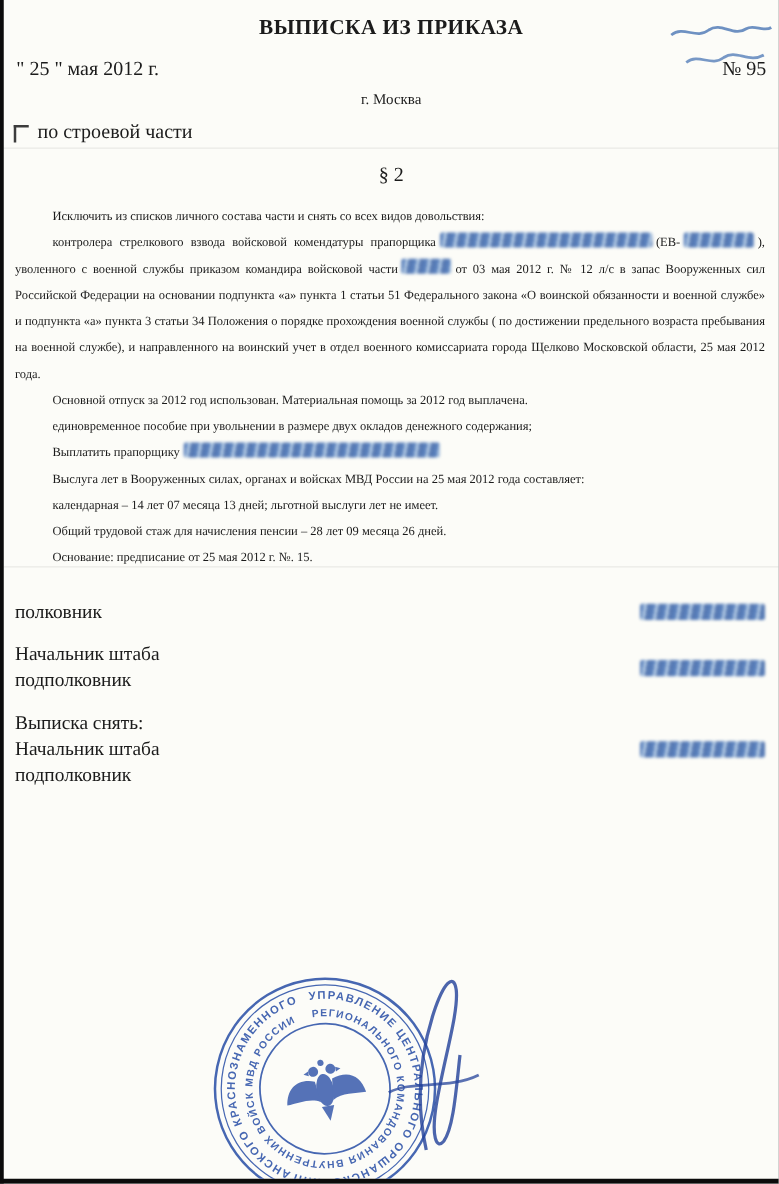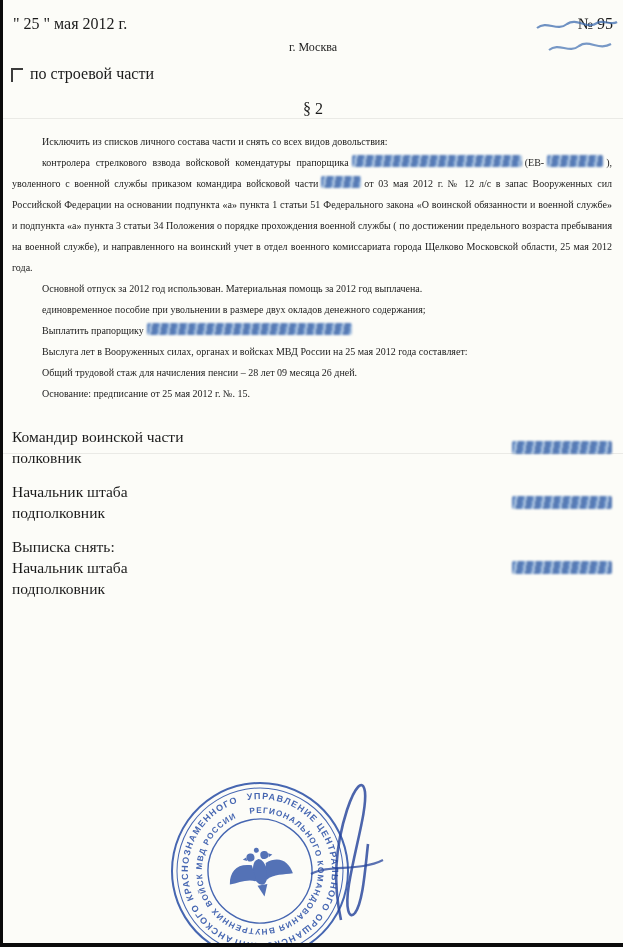--- a/index.html
+++ b/index.html
@@ -52,20 +52,21 @@
 <div class="page">
 
   <div class="crease" style="top:118px;"></div>
   <div class="crease" style="top:453px;"></div>
 
   <svg class="scribbles" width="88" height="52" viewBox="0 0 88 52">
     <path d="M4,14 C14,6 24,18 34,10 C44,3 54,16 64,9 C70,5 78,12 84,8" stroke="#3f6eb0" stroke-width="2.2" fill="none" opacity="0.75"></path>
     <path d="M16,36 C26,28 36,40 46,32 C56,25 66,37 78,30" stroke="#3f6eb0" stroke-width="2.2" fill="none" opacity="0.7"></path>
   </svg>
 
+  <div class="doc-title">ВЫПИСКА ИЗ ПРИКАЗА</div>
 
 
   <div class="meta-row">
     <span>" 25 " мая 2012 г.</span>
     <span>№ 95</span>
   </div>
 
   <div class="city">г. Москва</div>
 
   <div class="dept">
@@ -79,28 +80,28 @@
     <p><span>Исключить из списков личного состава части и снять со всех видов довольствия:</span></p>
     <p>
       <span>контролера стрелкового взвода войсковой комендатуры прапорщика</span><span class="redact w170"></span><span>(ЕВ-</span><span class="redact w56"></span><span>), уволенного с военной службы приказом командира войсковой части</span><span class="redact w40"></span><span>от 03 мая 2012 г. № 12 л/с в запас Вооруженных сил Российской Федерации на основании подпункта «а» пункта 1 статьи 51 Федерального закона «О воинской обязанности и военной службе» и подпункта «а» пункта 3 статьи 34 Положения о порядке прохождения военной службы ( по достижении предельного возраста пребывания на военной службе), и направленного на воинский учет в отдел военного комиссариата города Щелково Московской области, 25 мая 2012 года.</span>
     </p>
     <p><span>Основной отпуск за 2012 год использован. Материальная помощь за 2012 год выплачена.</span></p>
     <p><span>единовременное пособие при увольнении в размере двух окладов денежного содержания;</span></p>
     <p>
       <span>Выплатить прапорщику</span><span class="redact w205"></span>
     </p>
     <p><span>Выслуга лет в Вооруженных силах, органах и войсках МВД России на 25 мая 2012 года составляет:</span></p>
+    <p><span>календарная – 14 лет 07 месяца 13 дней; льготной выслуги лет не имеет.</span></p>
     <p><span>Общий трудовой стаж для начисления пенсии – 28 лет 09 месяца 26 дней.</span></p>
     <p><span>Основание: предписание от 25 мая 2012 г. №. 15.</span></p>
   </div>
 
   <div class="sig-block">
     <div class="sig-row">
       <div class="sig-left">
-        <div>Командир воинской части</div>
         <div>полковник</div>
       </div>
       <span class="redact sig-redact"></span>
     </div>
     <div class="sig-row">
       <div class="sig-left">
         <div>Начальник штаба</div>
         <div>подполковник</div>
       </div>
       <span class="redact sig-redact"></span>

